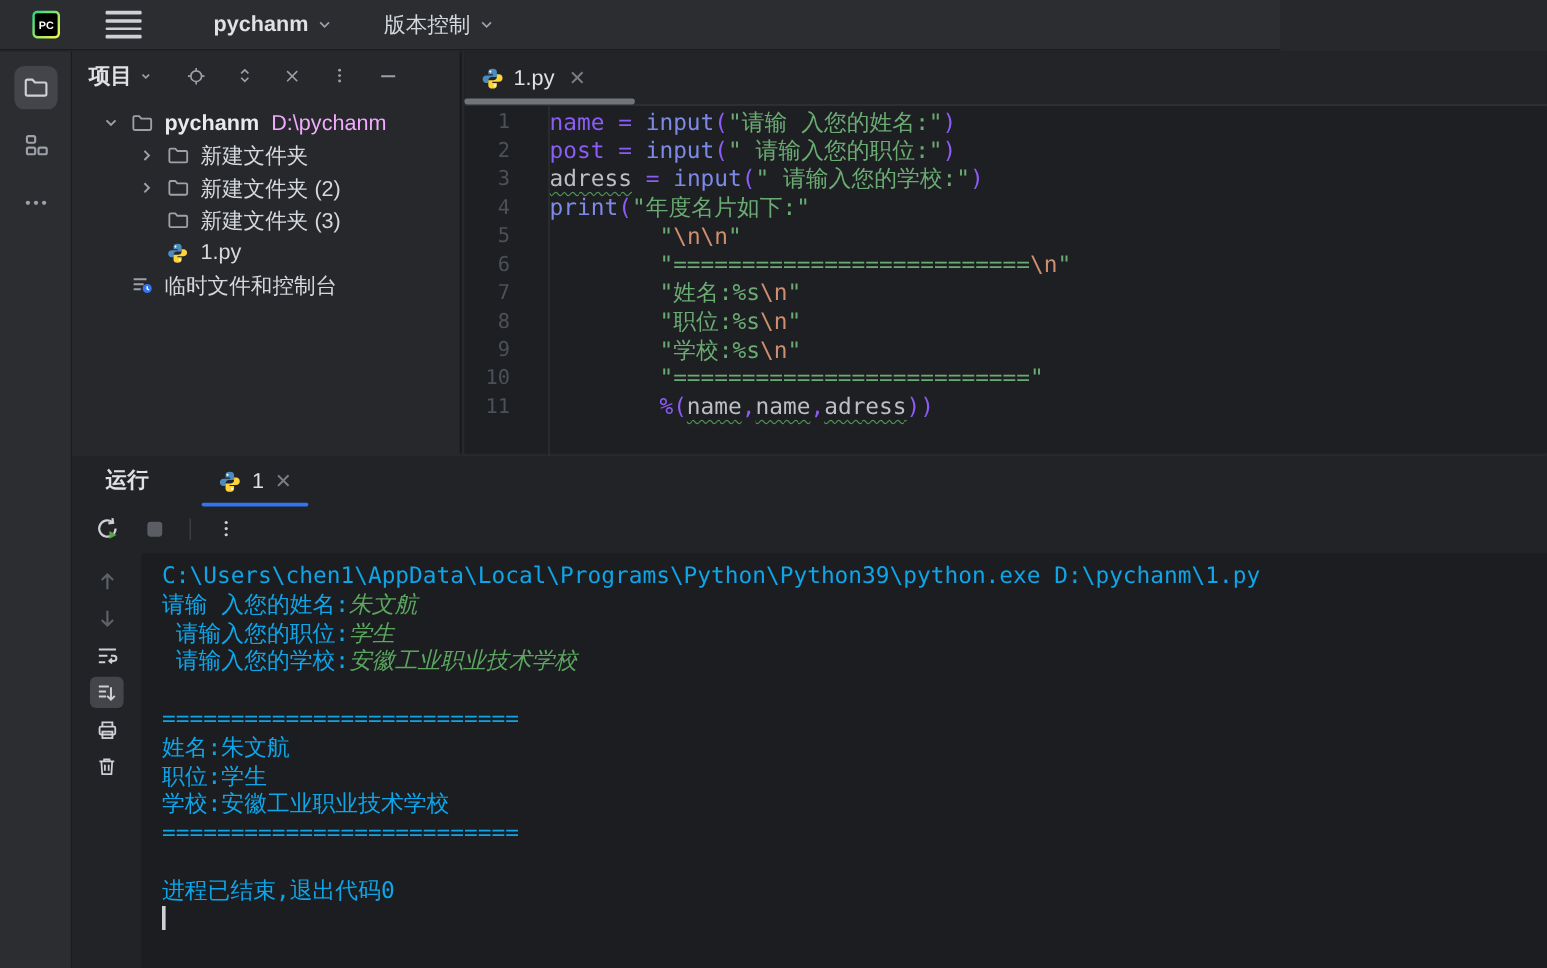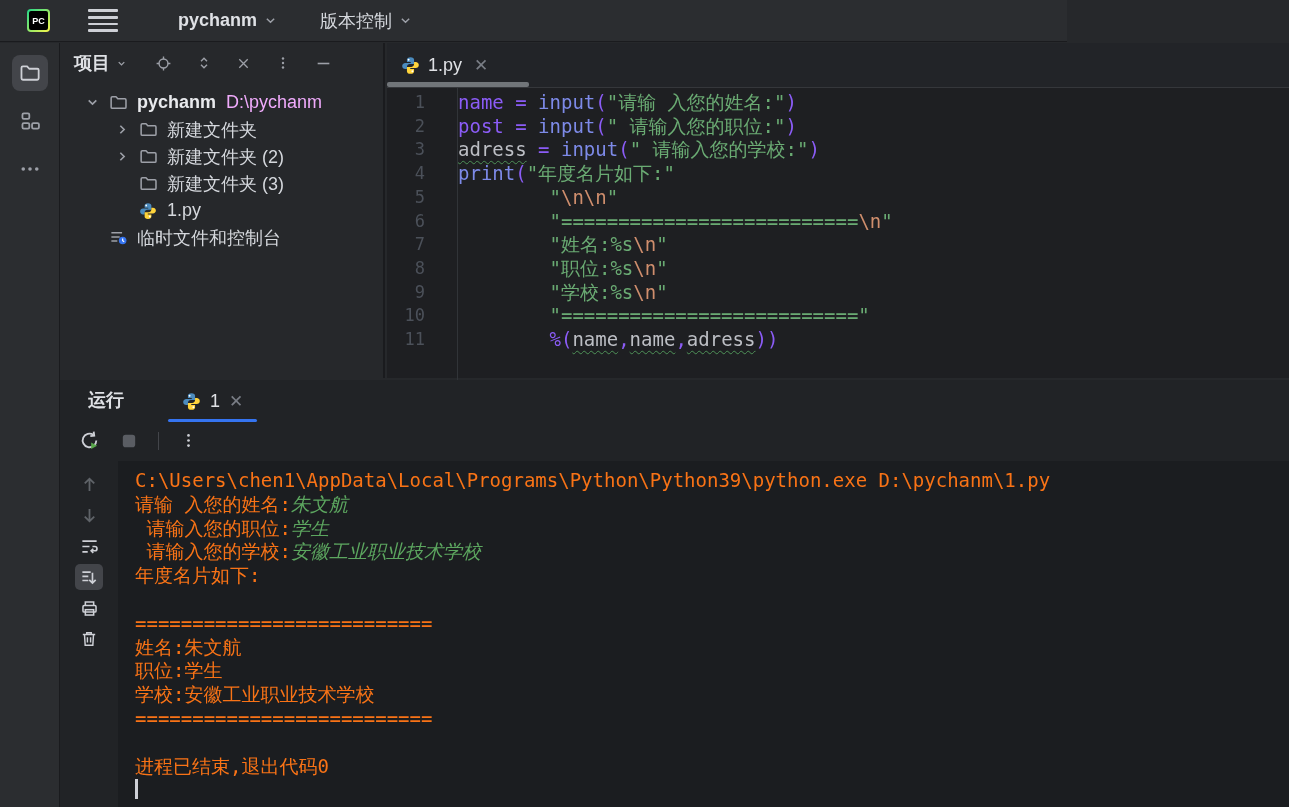--- a/index.html
+++ b/index.html
@@ -72,21 +72,21 @@
   #run-toolbar { height:37px; display:flex; align-items:center; padding-left:16px; gap:14px; }
   .rt-btn { width:26px; height:26px; display:flex; align-items:center; justify-content:center; border-radius:4px; cursor:pointer; }
   .rt-sep { width:1px; height:18px; background:#43454A; margin:0 2px; }
   #run-body { position:absolute; top:81px; left:0; right:0; bottom:0; display:flex; }
   #console-gutter { width:58px; display:flex; flex-direction:column; align-items:center; padding-top:10px; gap:5px; }
   .cg-btn { width:28px; height:26px; display:flex; align-items:center; justify-content:center; border-radius:5px; cursor:pointer; }
   .cg-btn.active { background:#43454A; }
   #console { flex:1; background:#1B1D20; padding:8px 10px 0 17px; font-size:19px; line-height:23.8px;
     overflow:hidden; }
   .console-line { white-space:pre; min-height:23.8px; color:#C6C9CE; }
-  .out { color:#f97316; }
+  .out { color:#0ea5e9; }
   .uin { color:#5CA65F; font-style:italic; }
   .cursor { display:inline-block; width:3px; height:20px; background:#CED0D6; vertical-align:-3px; }
 
   svg { display:block; }
 </style>
 </head>
 <body>
 
 <div id="topbar">
   <div id="logo">
@@ -353,21 +353,20 @@
         <svg width="18" height="18" viewBox="0 0 16 16" fill="none" stroke="#CED0D6" stroke-width="1.3">
             <path d="M2.5 4h11M6 4V2.5h4V4M4 4l.6 9.5h6.8L12 4M6.6 6.5v4.5M9.4 6.5v4.5"></path>
           </svg>
       </span>
     </div>
     <div id="console" class="mono">
         <div class="console-line"><span class="out">C:\Users\chen1\AppData\Local\Programs\Python\Python39\python.exe D:\pychanm\1.py</span></div>
         <div class="console-line"><span class="out">请输 入您的姓名:</span><span class="uin">朱文航</span></div>
         <div class="console-line"><span class="out"> 请输入您的职位:</span><span class="uin">学生</span></div>
         <div class="console-line"><span class="out"> 请输入您的学校:</span><span class="uin">安徽工业职业技术学校</span></div>
-        <div class="console-line"><span class="out">年度名片如下:</span></div>
         <div class="console-line"></div>
         <div class="console-line"><span class="out">==========================</span></div>
         <div class="console-line"><span class="out">姓名:朱文航</span></div>
         <div class="console-line"><span class="out">职位:学生</span></div>
         <div class="console-line"><span class="out">学校:安徽工业职业技术学校</span></div>
         <div class="console-line"><span class="out">==========================</span></div>
         <div class="console-line"></div>
         <div class="console-line"><span class="out">进程已结束,退出代码0</span></div>
         <div class="console-line"><span class="cursor"></span></div>
       </div>

